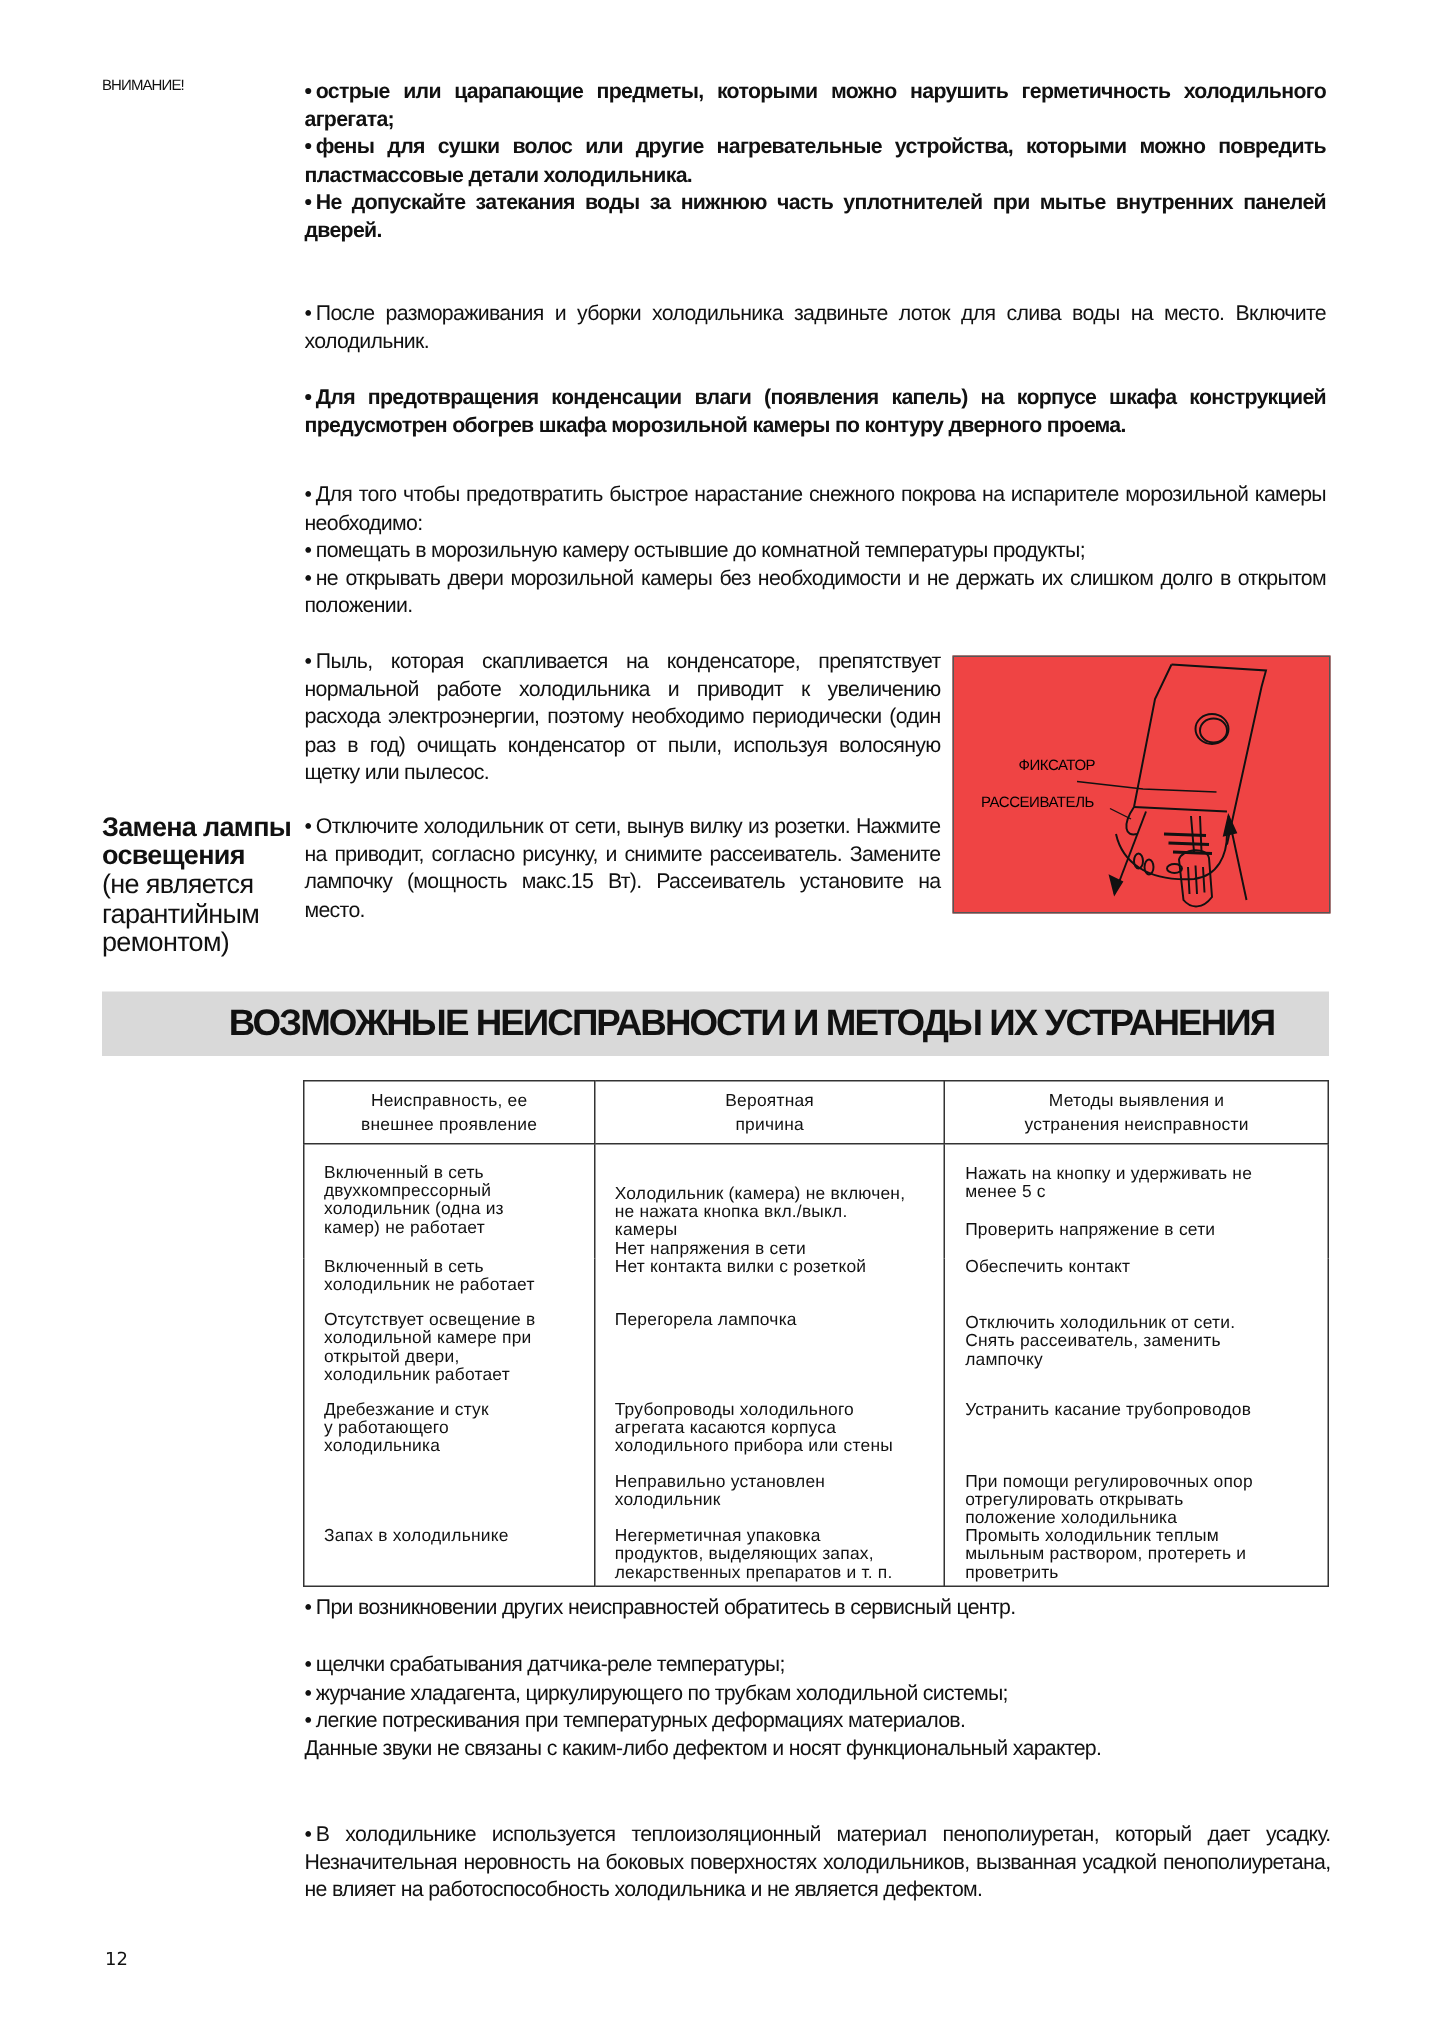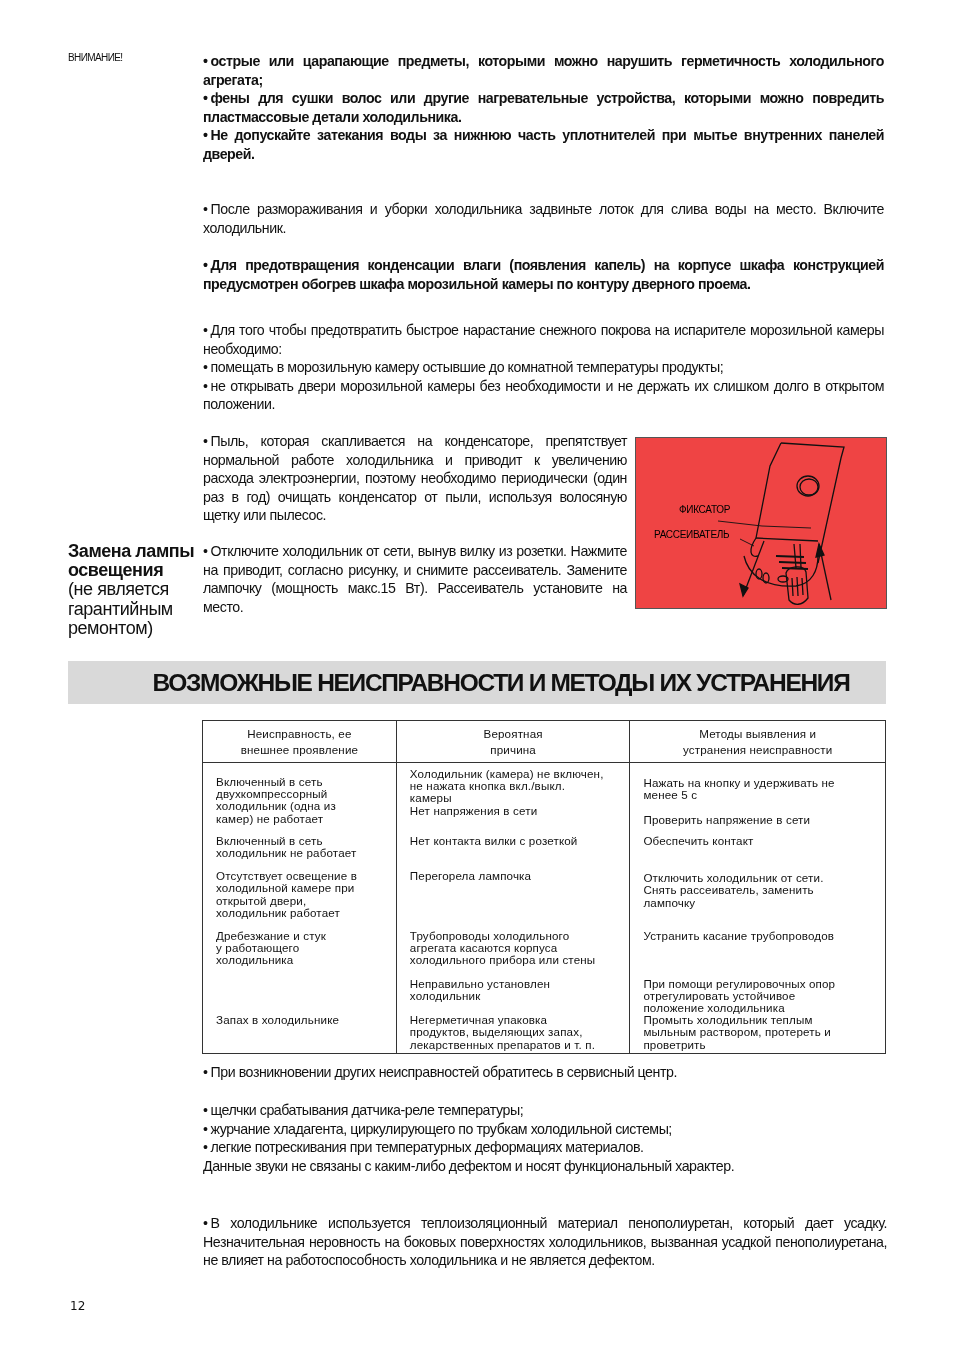--- a/index.html
+++ b/index.html
@@ -130,21 +130,21 @@
     </tr>
   </thead>
   <tbody>
     <tr class="row">
       <td style="padding-top:13px;padding-bottom:10px;">
           <div class="cellline cell">Включенный в сеть
 двухкомпрессорный
 холодильник (одна из
 камер) не работает</div>
         </td>
-      <td style="padding-top:5px;">
+      <td style="padding-top:27px;">
           <div class="cellline cell">Холодильник (камера) не включен,
 не нажата кнопка вкл./выкл.
 камеры
 Нет напряжения в сети</div>
         </td>
       <td style="padding-top:14px;">
           <div class="cellline cell">Нажать на кнопку и удерживать не
 менее 5 с
 
 Проверить напряжение в сети</div>
@@ -196,21 +196,21 @@
     <tr class="row">
       <td style="padding-bottom:11px;">
           <div class="cellline cell"></div>
         </td>
       <td>
           <div class="cellline cell">Неправильно установлен
 холодильник</div>
         </td>
       <td>
           <div class="cellline cell">При помощи регулировочных опор
-отрегулировать устойчивое
+отрегулировать открывать
 положение холодильника</div>
         </td>
     </tr>
     <tr class="row last">
       <td>
           <div class="cellline cell">Запах в холодильнике</div>
         </td>
       <td>
           <div class="cellline cell">Негерметичная упаковка
 продуктов, выделяющих запах,

